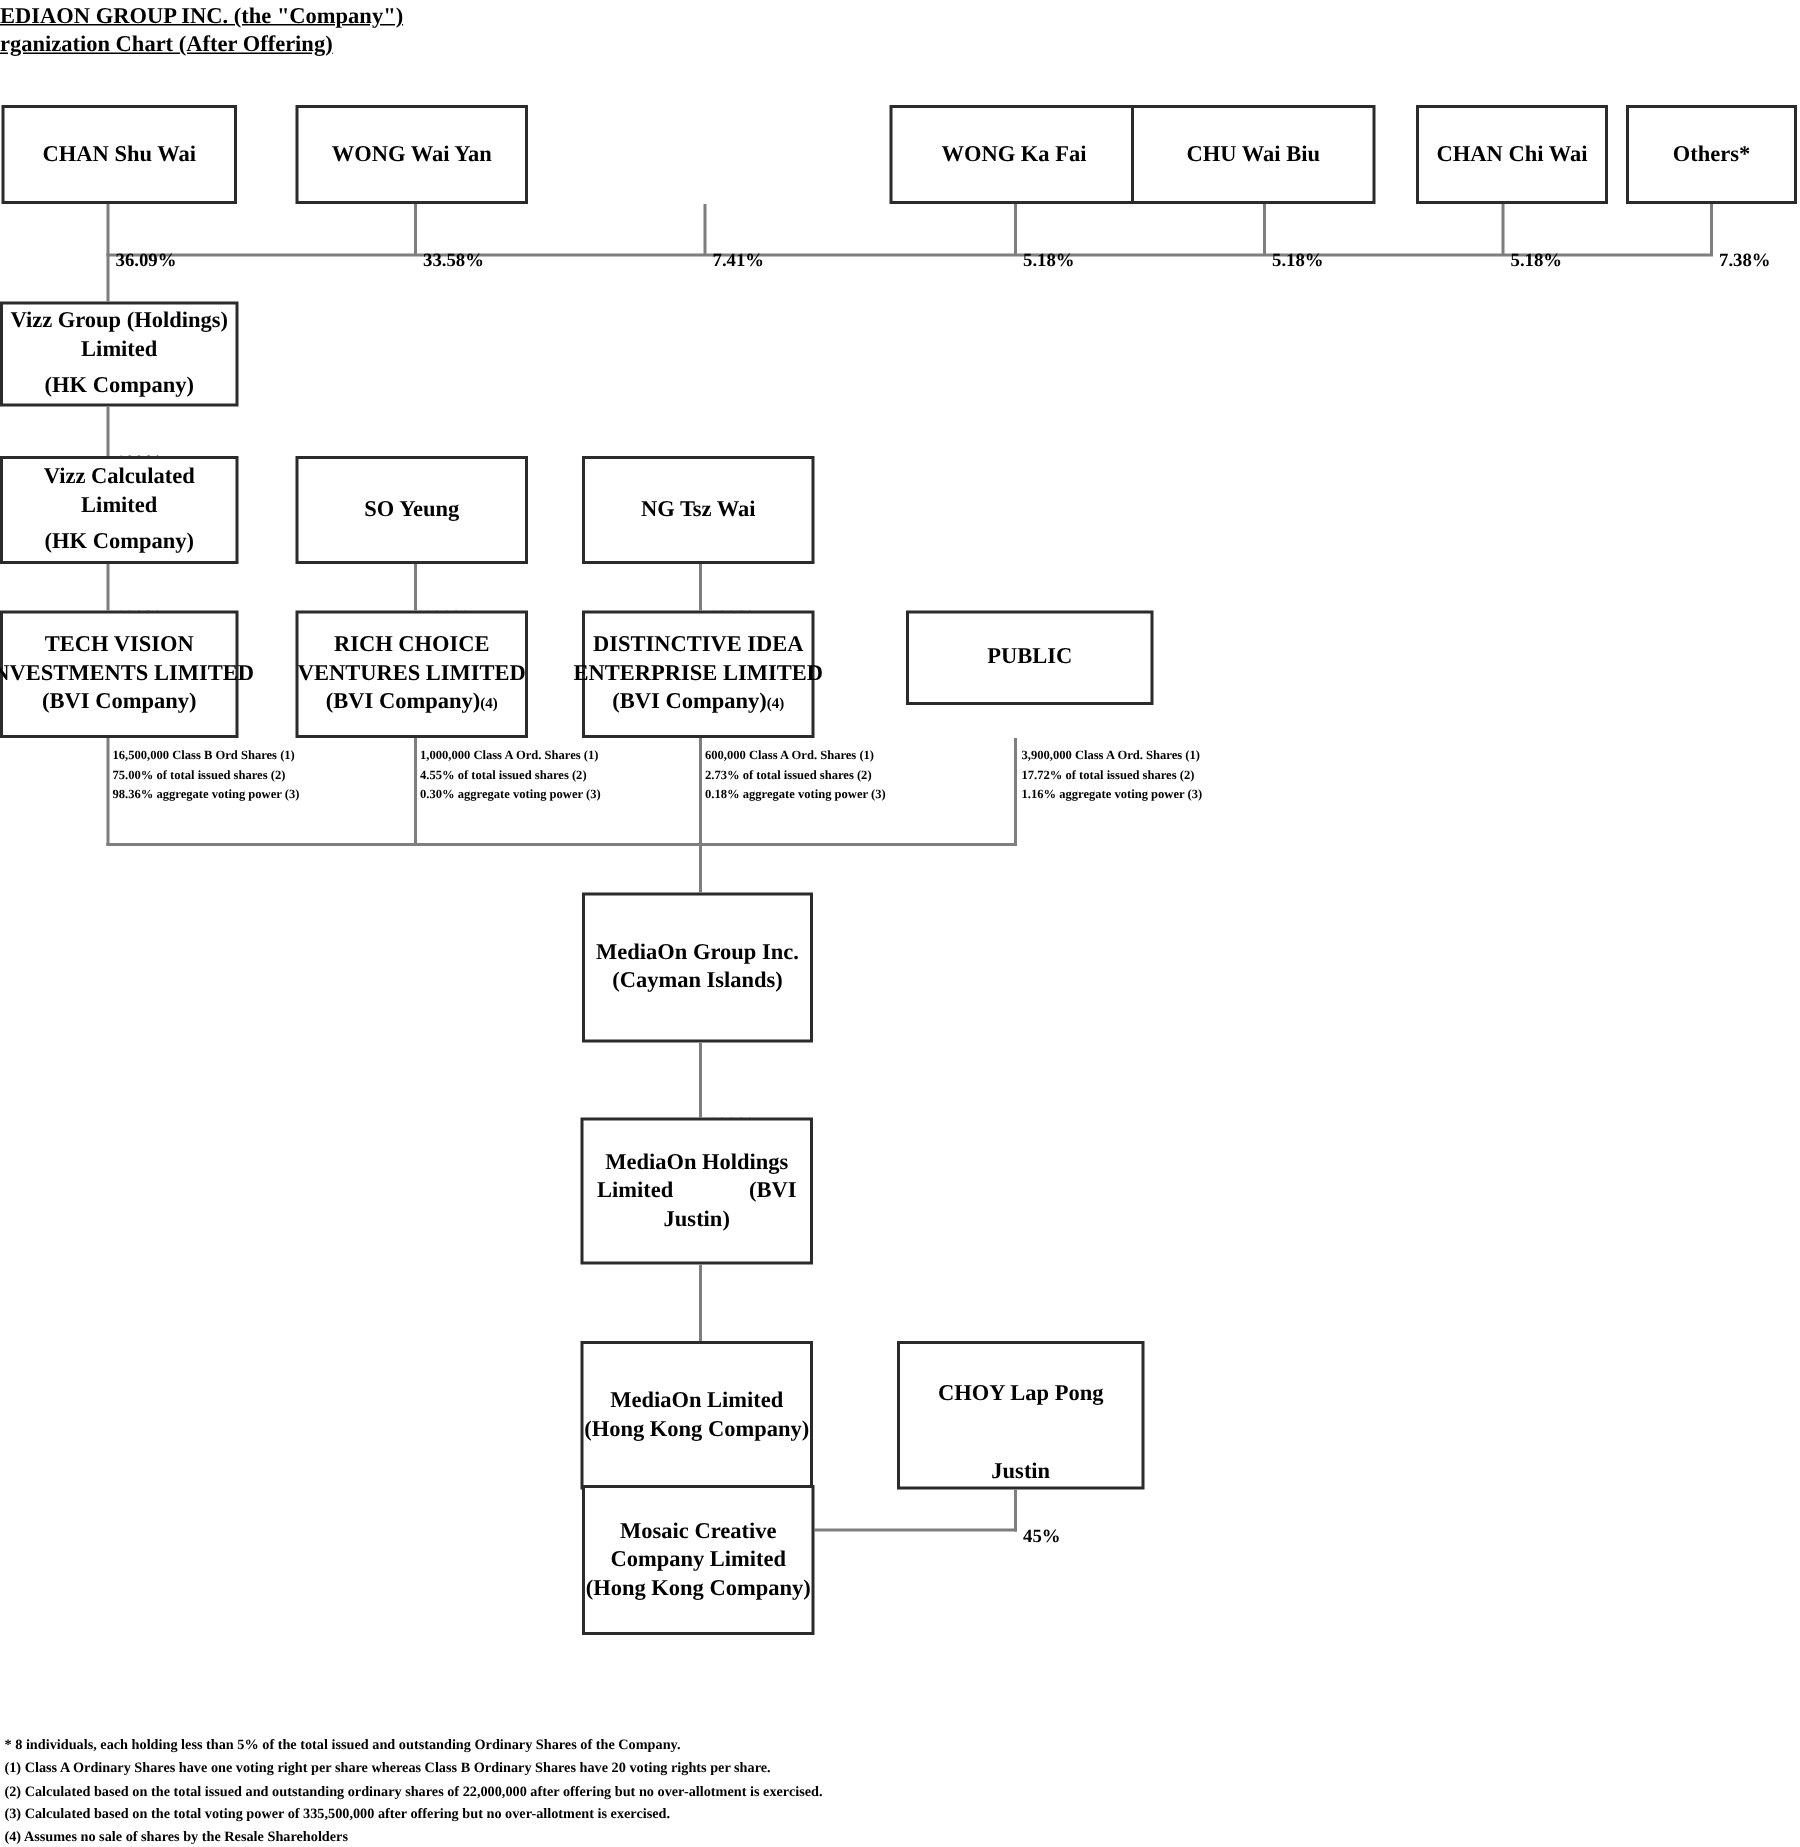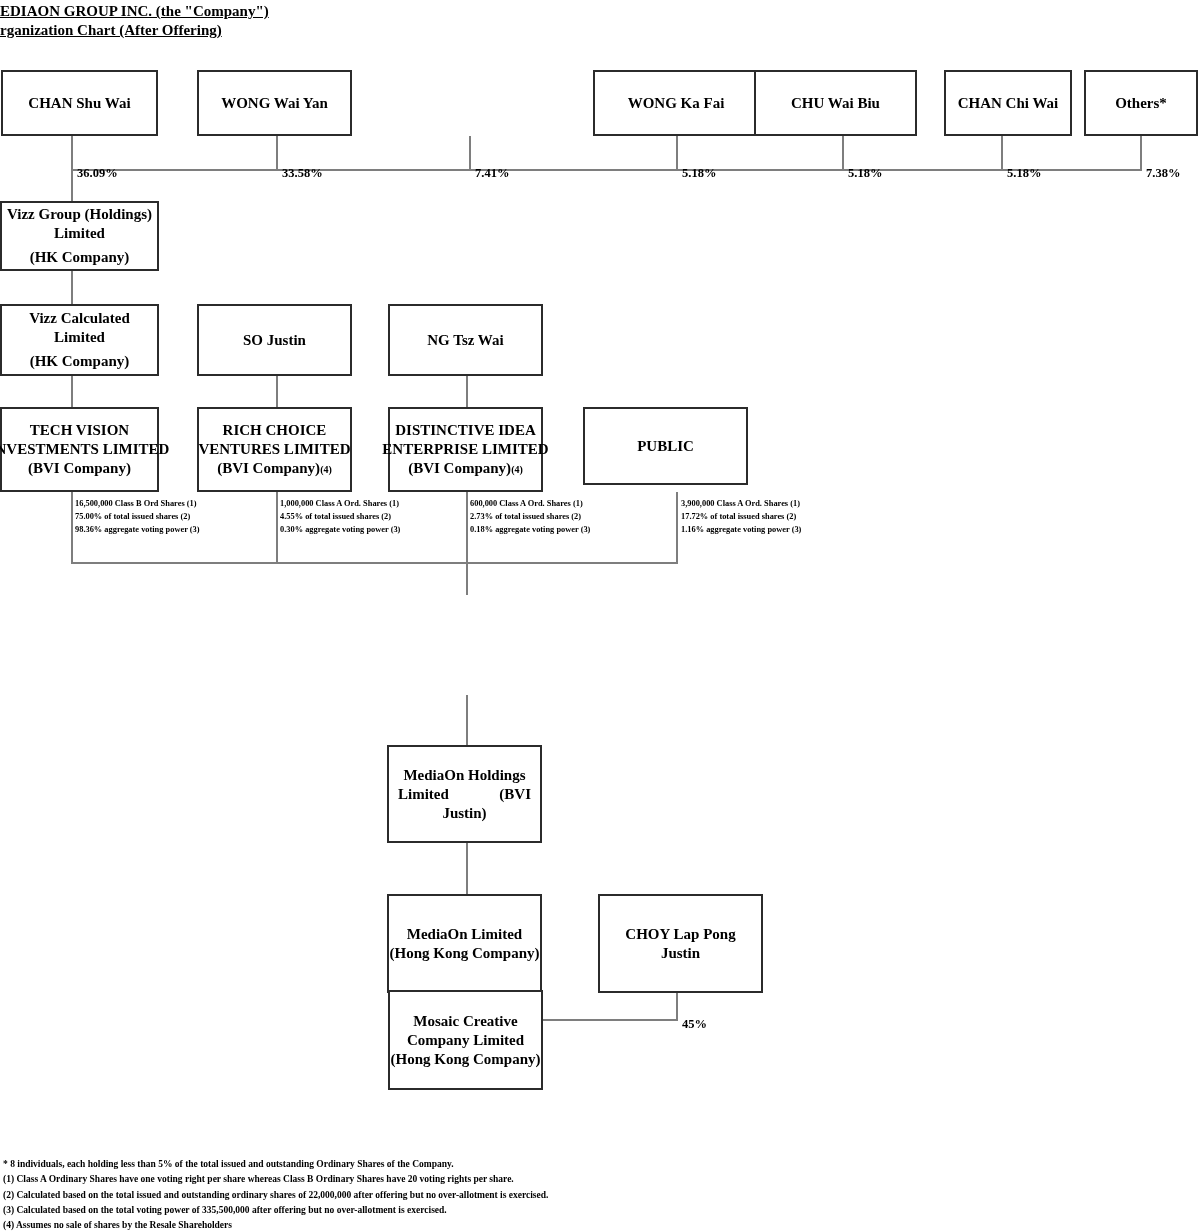--- a/index.html
+++ b/index.html
@@ -7,21 +7,21 @@
           font-family:"Liberation Serif","DejaVu Serif",serif;overflow:hidden;}
   .title{position:absolute;left:0;font-size:15px;font-weight:700;text-decoration:underline;
          white-space:nowrap;line-height:19px;}
   .box{position:absolute;box-sizing:border-box;border:2px solid #2b2b2b;background:#fff;
        display:flex;flex-direction:column;align-items:center;justify-content:center;
        text-align:center;font-weight:700;font-size:15px;line-height:19px;}
   .box .bline{white-space:nowrap;}
   .box .subtitle{white-space:nowrap;}
   .gap{margin-top:5px;}
   .note{font-size:10px;}
-  .top-align{justify-content:center;padding-top:0;}
+  .top-align{justify-content:space-between;padding-top:24px;}
   .jline{display:flex;justify-content:space-between;width:100%;box-sizing:border-box;padding:0 9px;}
   .vl{position:absolute;width:2px;background:#7e7e7e;}
   .hl{position:absolute;height:2px;background:#7e7e7e;}
   .pct{position:absolute;font-size:12.5px;font-weight:700;line-height:14px;white-space:nowrap;margin-top:20px;}
   .details{position:absolute;width:200px;font-size:8.4px;font-weight:700;line-height:12.9px;}
   .details div{white-space:nowrap;}
   .footnotes{position:absolute;left:3px;top:1157px;font-size:9.5px;font-weight:700;line-height:15.3px;}
   .footnotes div{white-space:nowrap;}
 </style>
 </head>
@@ -76,21 +76,21 @@
   </div>
   <div class="vl" style="left:71px;top:271px;height:33px"></div>
   <div class="pct" style="left:77px;top:281px">100%</div>
 
   <div class="box" style="left:0;top:304px;width:159px;height:72px">
     <div class="bline">Vizz Calculated</div>
     <div class="bline">Limited</div>
     <div class="subtitle gap">(HK Company)</div>
   </div>
   <div class="box" style="left:197px;top:304px;width:155px;height:72px">
-    <div class="bline">SO Justin</div>
+    <div class="bline">SO Yeung</div>
   </div>
   <div class="box" style="left:388px;top:304px;width:155px;height:72px">
     <div class="bline">NG Tsz Wai</div>
   </div>
 
   <div class="vl" style="left:71px;top:376px;height:31px"></div>
   <div class="vl" style="left:276px;top:376px;height:31px"></div>
   <div class="vl" style="left:466px;top:376px;height:31px"></div>
   <div class="pct" style="left:77px;top:384px">100%</div>
   <div class="pct" style="left:282px;top:384px">100%</div>
@@ -104,21 +104,21 @@
   <div class="box" style="left:197px;top:407px;width:155px;height:85px">
     <div class="bline">RICH CHOICE</div>
     <div class="bline">VENTURES LIMITED</div>
     <div class="subtitle"><span>(BVI Company)</span><span class="note">(4)</span></div>
   </div>
   <div class="box" style="left:388px;top:407px;width:155px;height:85px">
     <div class="bline">DISTINCTIVE IDEA</div>
     <div class="bline">ENTERPRISE LIMITED</div>
     <div class="subtitle"><span>(BVI Company)</span><span class="note">(4)</span></div>
   </div>
-  <div class="box" style="left:583px;top:407px;width:165px;height:78px">
+  <div class="box" style="left:604px;top:407px;width:165px;height:63px">
     <div class="bline">PUBLIC</div>
   </div>
 
   <div class="vl" style="left:71px;top:492px;height:72px"></div>
   <div class="vl" style="left:276px;top:492px;height:72px"></div>
   <div class="vl" style="left:466px;top:492px;height:72px"></div>
   <div class="vl" style="left:676px;top:492px;height:72px"></div>
   <div class="hl" style="left:71px;top:562px;width:607px"></div>
   <div class="vl" style="left:466px;top:564px;height:31px"></div>
 
@@ -136,20 +136,24 @@
     <div>600,000 Class A Ord. Shares (1)</div>
     <div>2.73% of total issued shares (2)</div>
     <div>0.18% aggregate voting power (3)</div>
   </div>
   <div class="details" style="left:681px;top:498px">
     <div>3,900,000 Class A Ord. Shares (1)</div>
     <div>17.72% of total issued shares (2)</div>
     <div>1.16% aggregate voting power (3)</div>
   </div>
 
+  <div class="box" style="left:388px;top:595px;width:154px;height:100px">
+    <div class="bline">MediaOn Group Inc.</div>
+    <div class="bline">(Cayman Islands)</div>
+  </div>
   <div class="vl" style="left:466px;top:695px;height:50px"></div>
   <div class="pct" style="left:472px;top:722px">100%</div>
 
   <div class="box" style="left:387px;top:745px;width:155px;height:98px">
     <div class="bline">MediaOn Holdings</div>
     <div class="jline">
       <span>Limited</span>
       <span>(BVI</span>
     </div>
     <div class="bline">Justin)</div>

